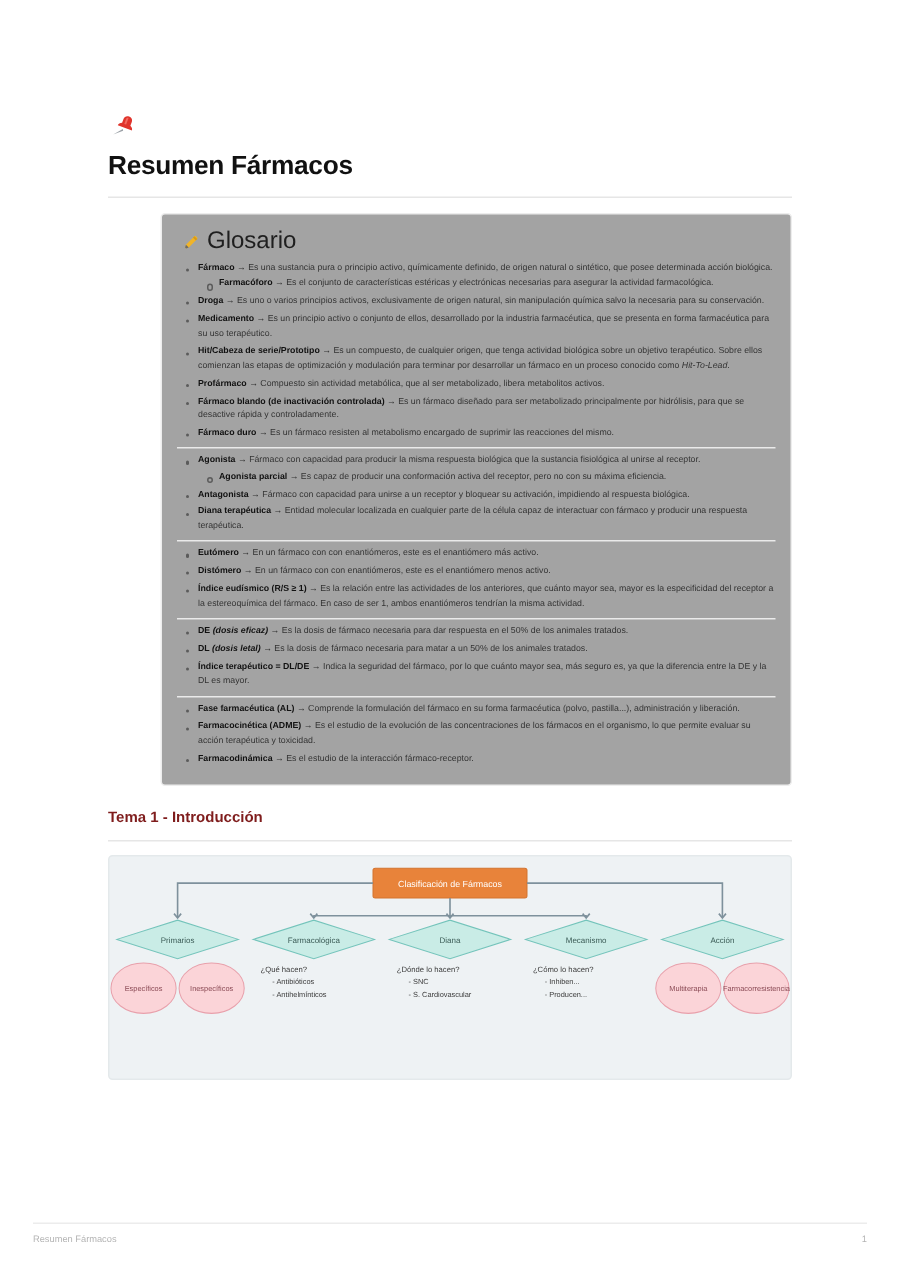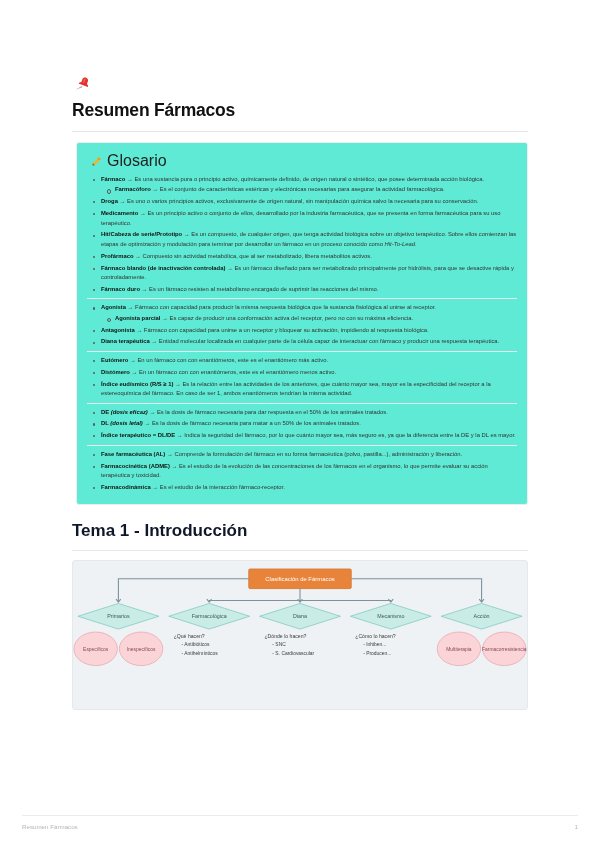--- a/index.html
+++ b/index.html
@@ -25,22 +25,22 @@
     font-size: 17.5px;
     font-weight: bold;
     letter-spacing: -0.2px;
     margin: 0 0 10px 0;
     color: #111;
   }
   .rule { height: 1px; background: #e6e6e6; width: 100%; }
 
   
   .glossary {
-    margin: 10px 60px 0 64px;
-    background: #5eead4;
+    margin: 10px 60px 0 95px;
+    background: #a3a3a3;
     border: 1px solid #ededed;
     border-radius: 3px;
     padding: 8px 10px 9px 10px;
   }
   .glossary-head {
     display: flex; align-items: center; gap: 5px;
     margin: 1px 0 5px 4px;
   }
   .pencil-icon { width: 11px; height: 11px; display: block; }
 
@@ -73,23 +73,23 @@
   }
   .term { font-weight: bold; color: #111; }
   .ital { font-style: italic; }
   .sep-rule { height: 1px; background: #eaeaea; margin: 4px 0 4px -14px; }
 
   
   .section-head {
     margin: 16px 60px 0 60px;
   }
   .section-title {
-    font-size: 17px;
+    font-size: 10px;
     font-weight: bold;
-    color: #0f172a;
+    color: #7f1d1d;
     margin: 0 0 9px 0;
   }
 
   
   .diagram-card {
     margin: 9px 60px 0 60px;
     background: #eef2f4;
     border: 1px solid #e4e9eb;
     border-radius: 3px;
     padding: 0;

